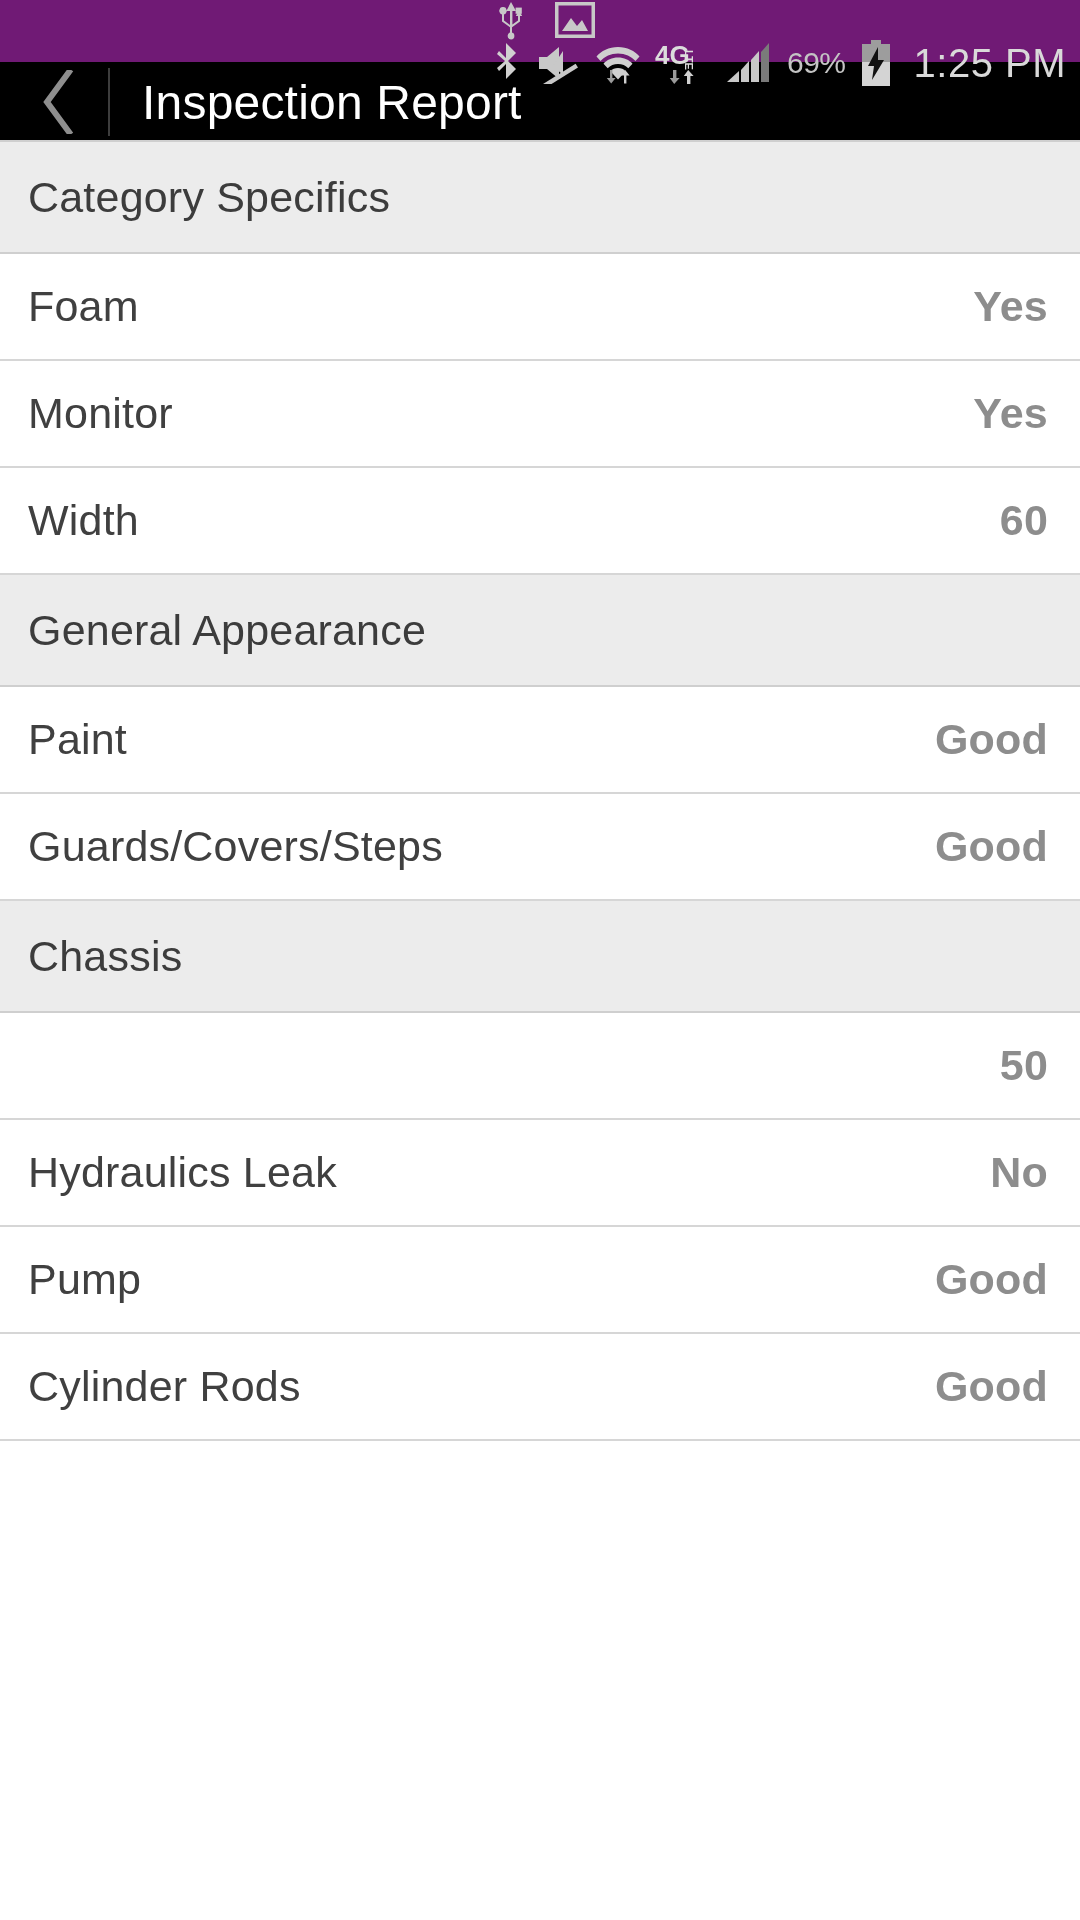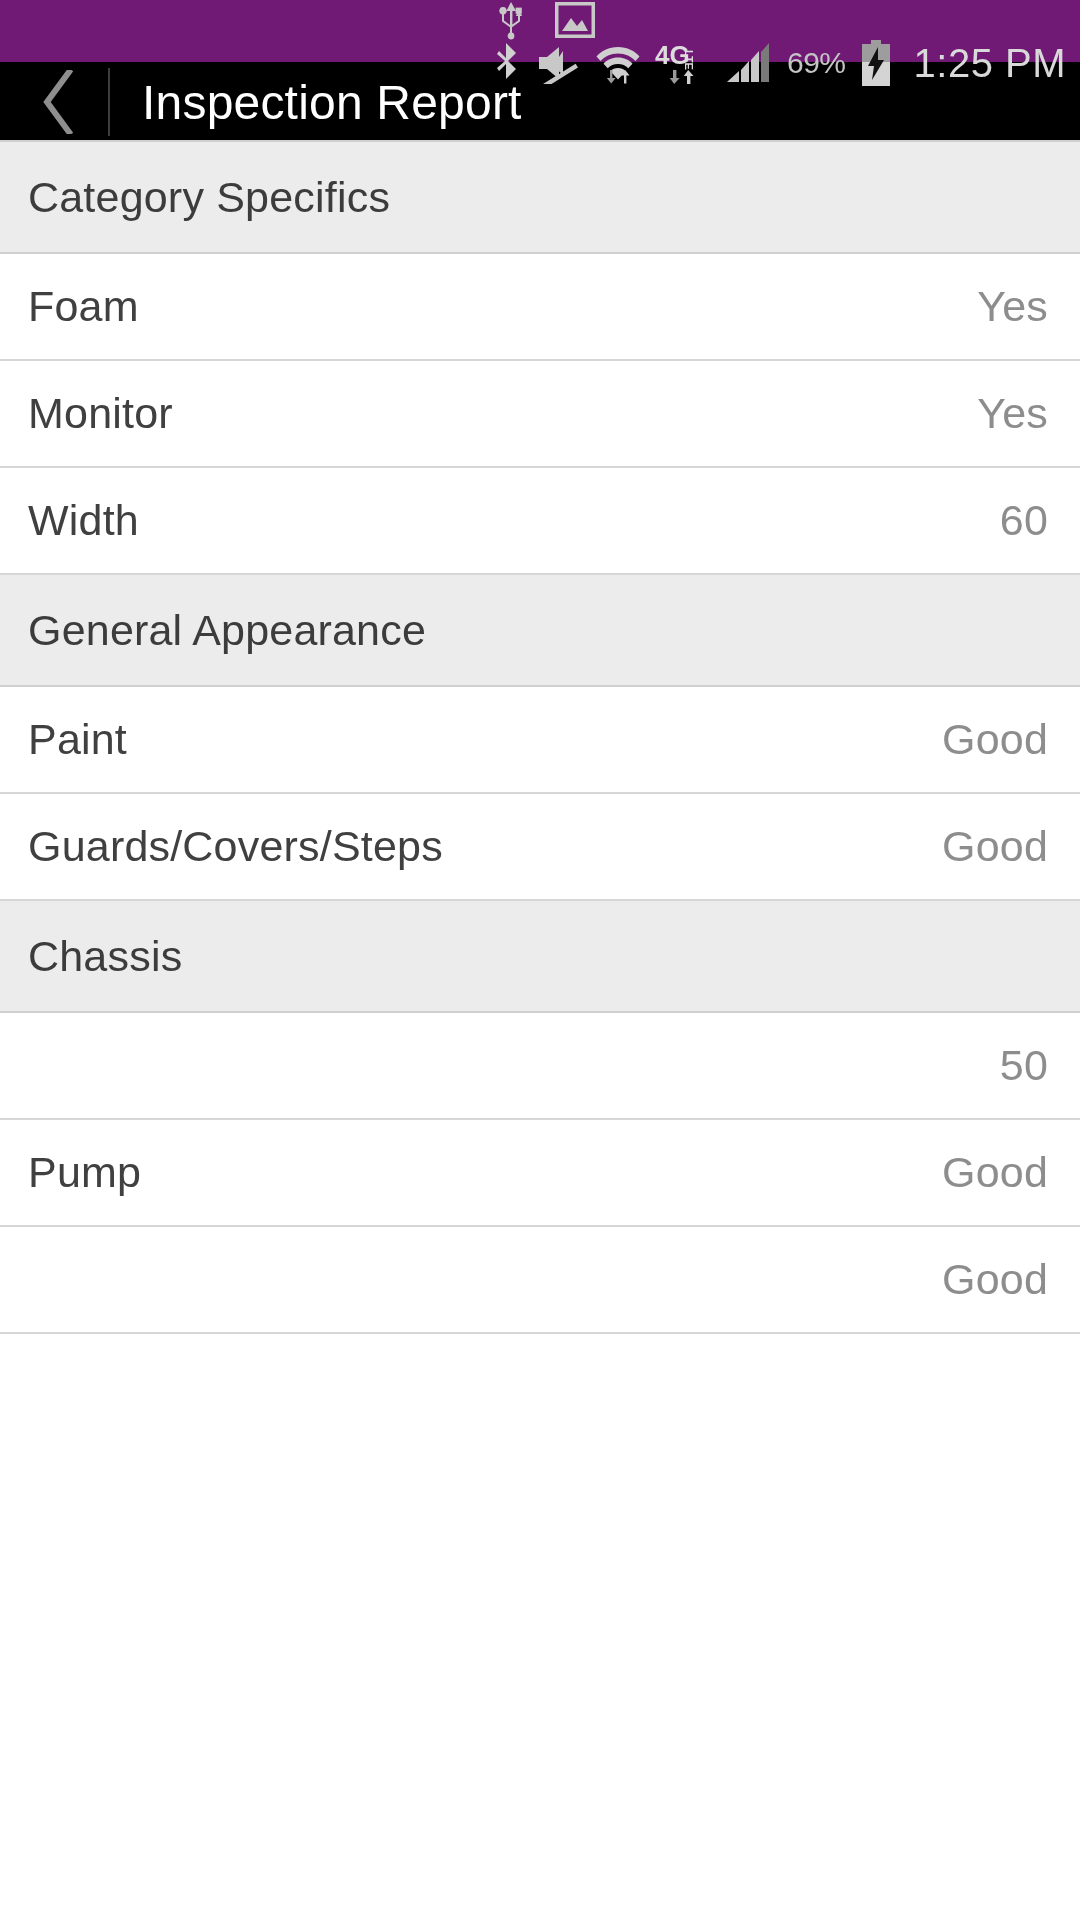--- a/index.html
+++ b/index.html
@@ -88,21 +88,21 @@
     font-size:43px;
     color:#404040;
     font-weight:400;
     letter-spacing:0.2px;
     white-space:nowrap;
   }
   .row .r-value{
     margin-left:auto;
     font-size:43px;
     color:#8d8d8d;
-    font-weight:400;
+    font-weight:700;
     letter-spacing:0.2px;
     white-space:nowrap;
   }
 </style>
 </head>
 <body>
 
 <div class="statusbar">
   <div class="sb-left">
     <span class="sb-icon">
@@ -216,19 +216,24 @@
       <span class="r-label">Guards/Covers/Steps</span>
       <span class="r-value">Good</span>
     </div>
     <div class="section-header">
       <span class="sh-label">Chassis</span>
     </div>
     <div class="row">
       <span class="r-value">50</span>
     </div>
     <div class="row">
+      <span class="r-label">Hydraulics Leak</span>
+      <span class="r-value">No</span>
+    </div>
+    <div class="row">
       <span class="r-label">Pump</span>
       <span class="r-value">Good</span>
     </div>
     <div class="row">
+      <span class="r-label">Cylinder Rods</span>
       <span class="r-value">Good</span>
     </div>
   </div>
 
 </body></html>

